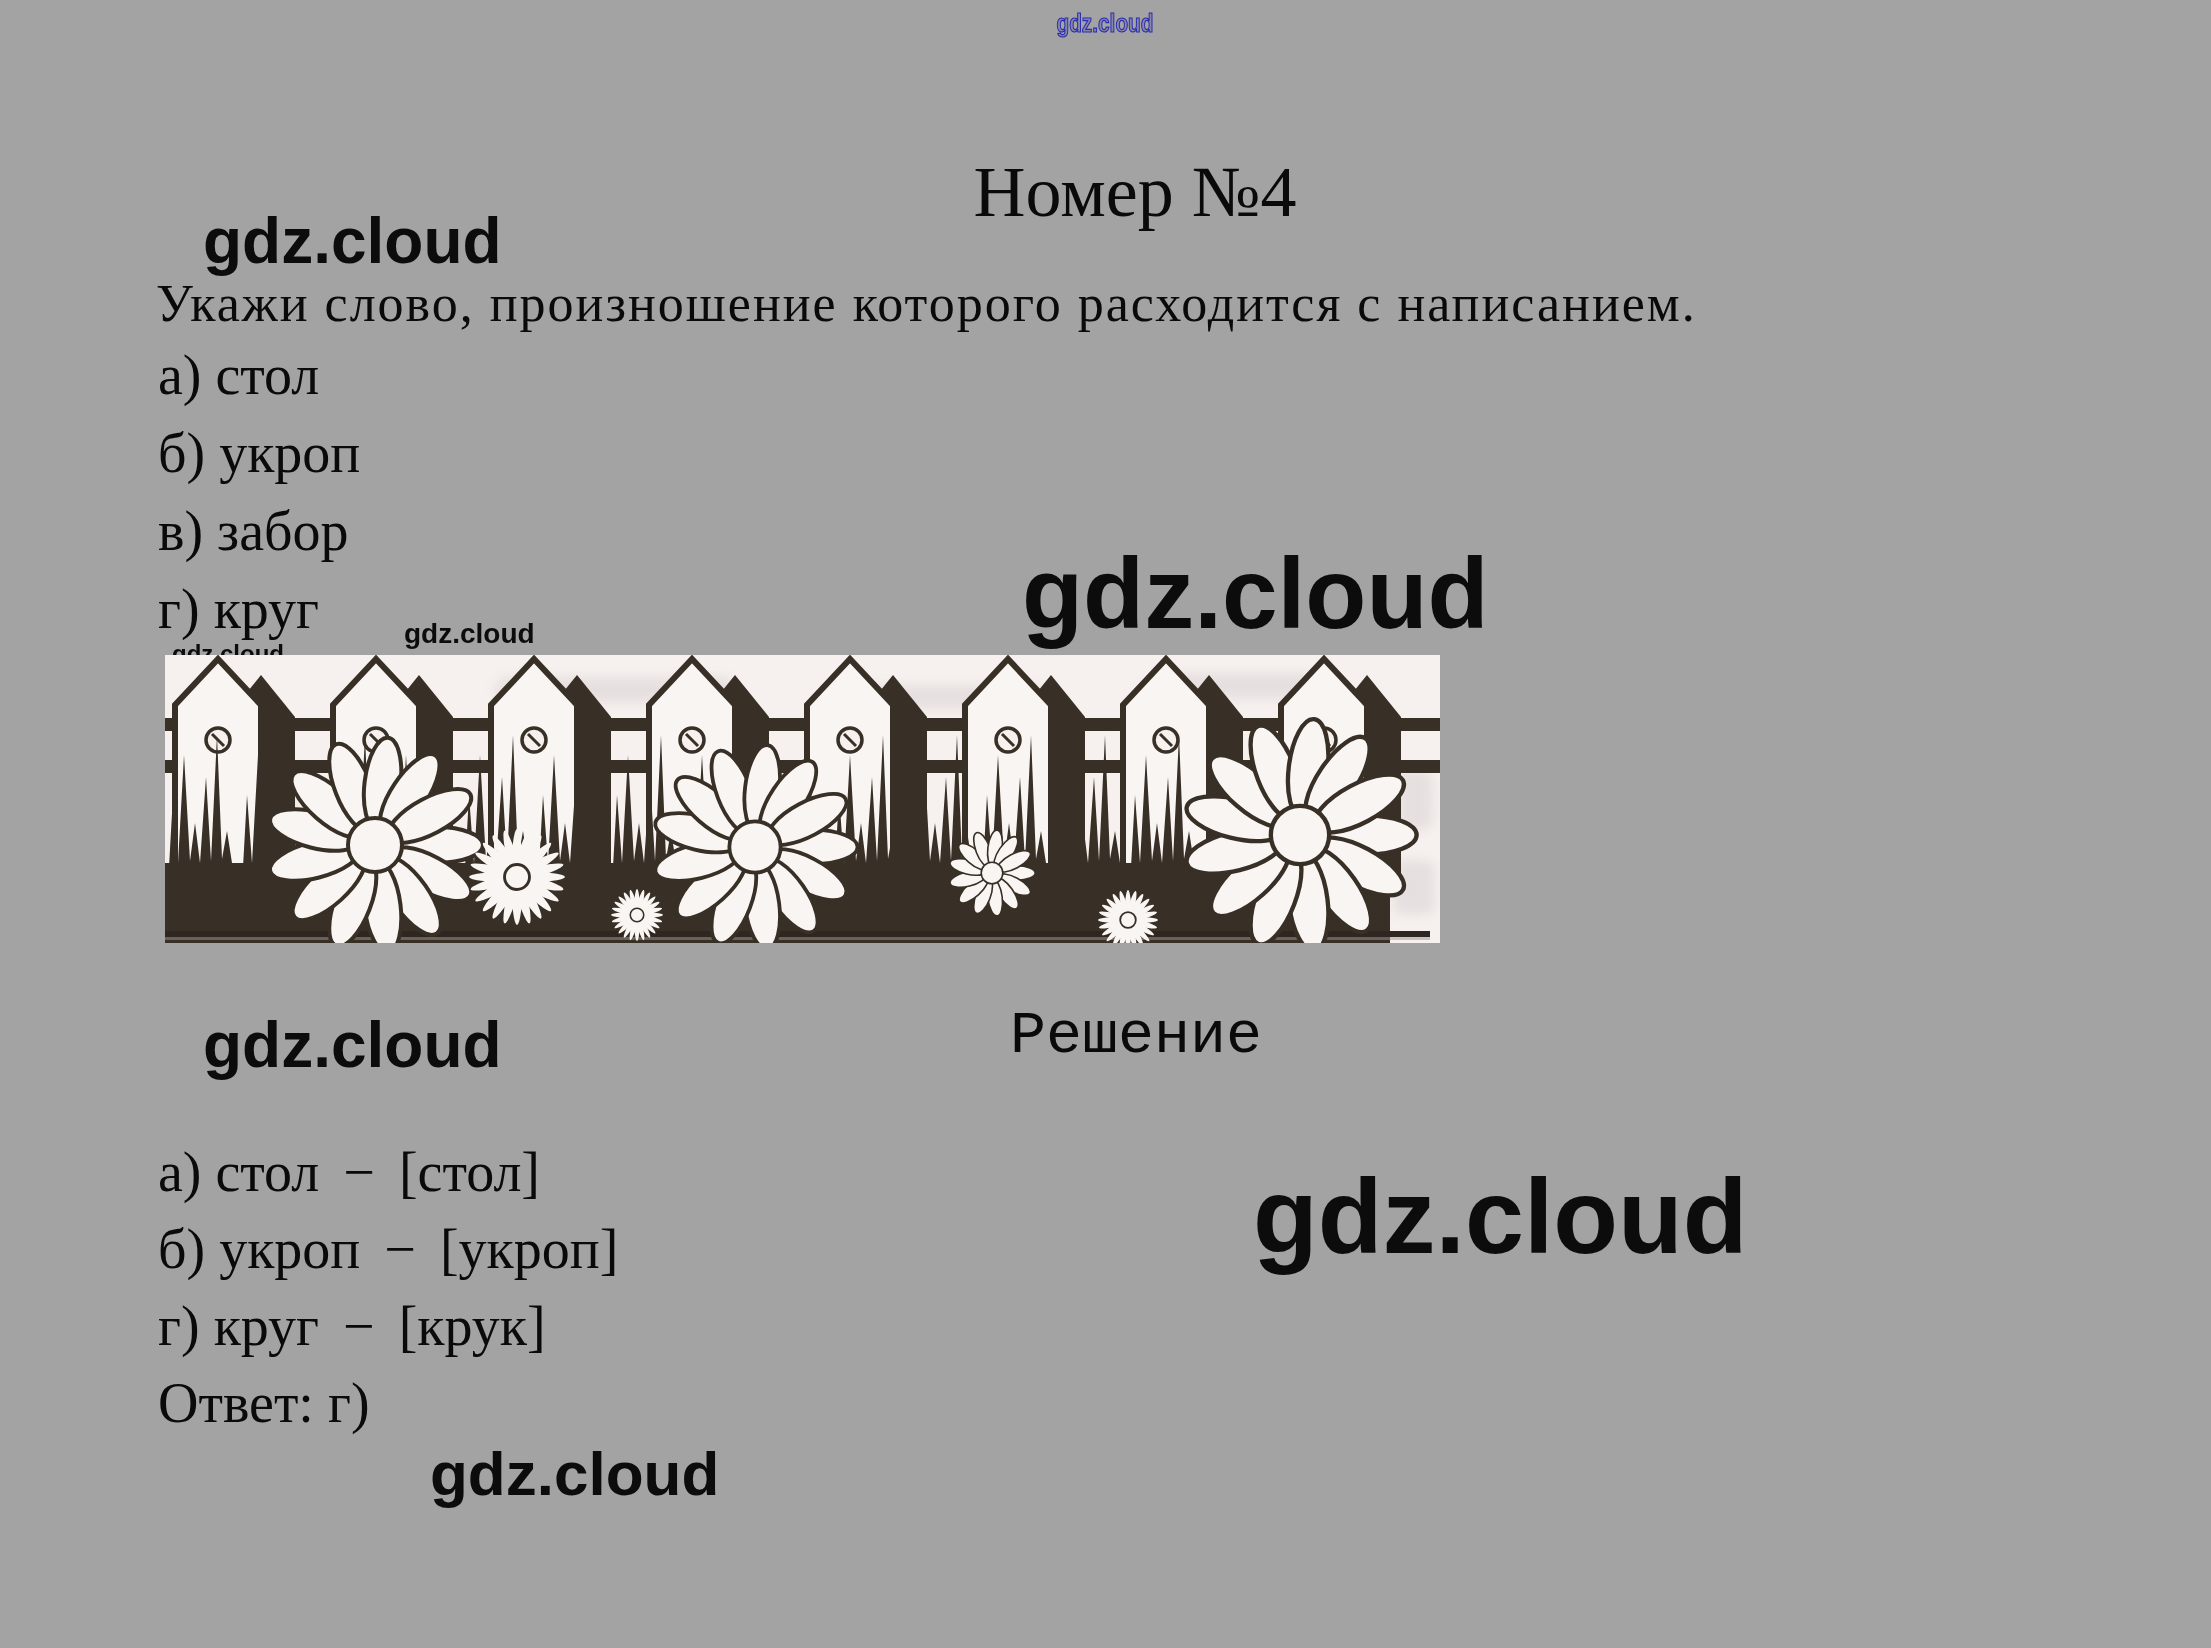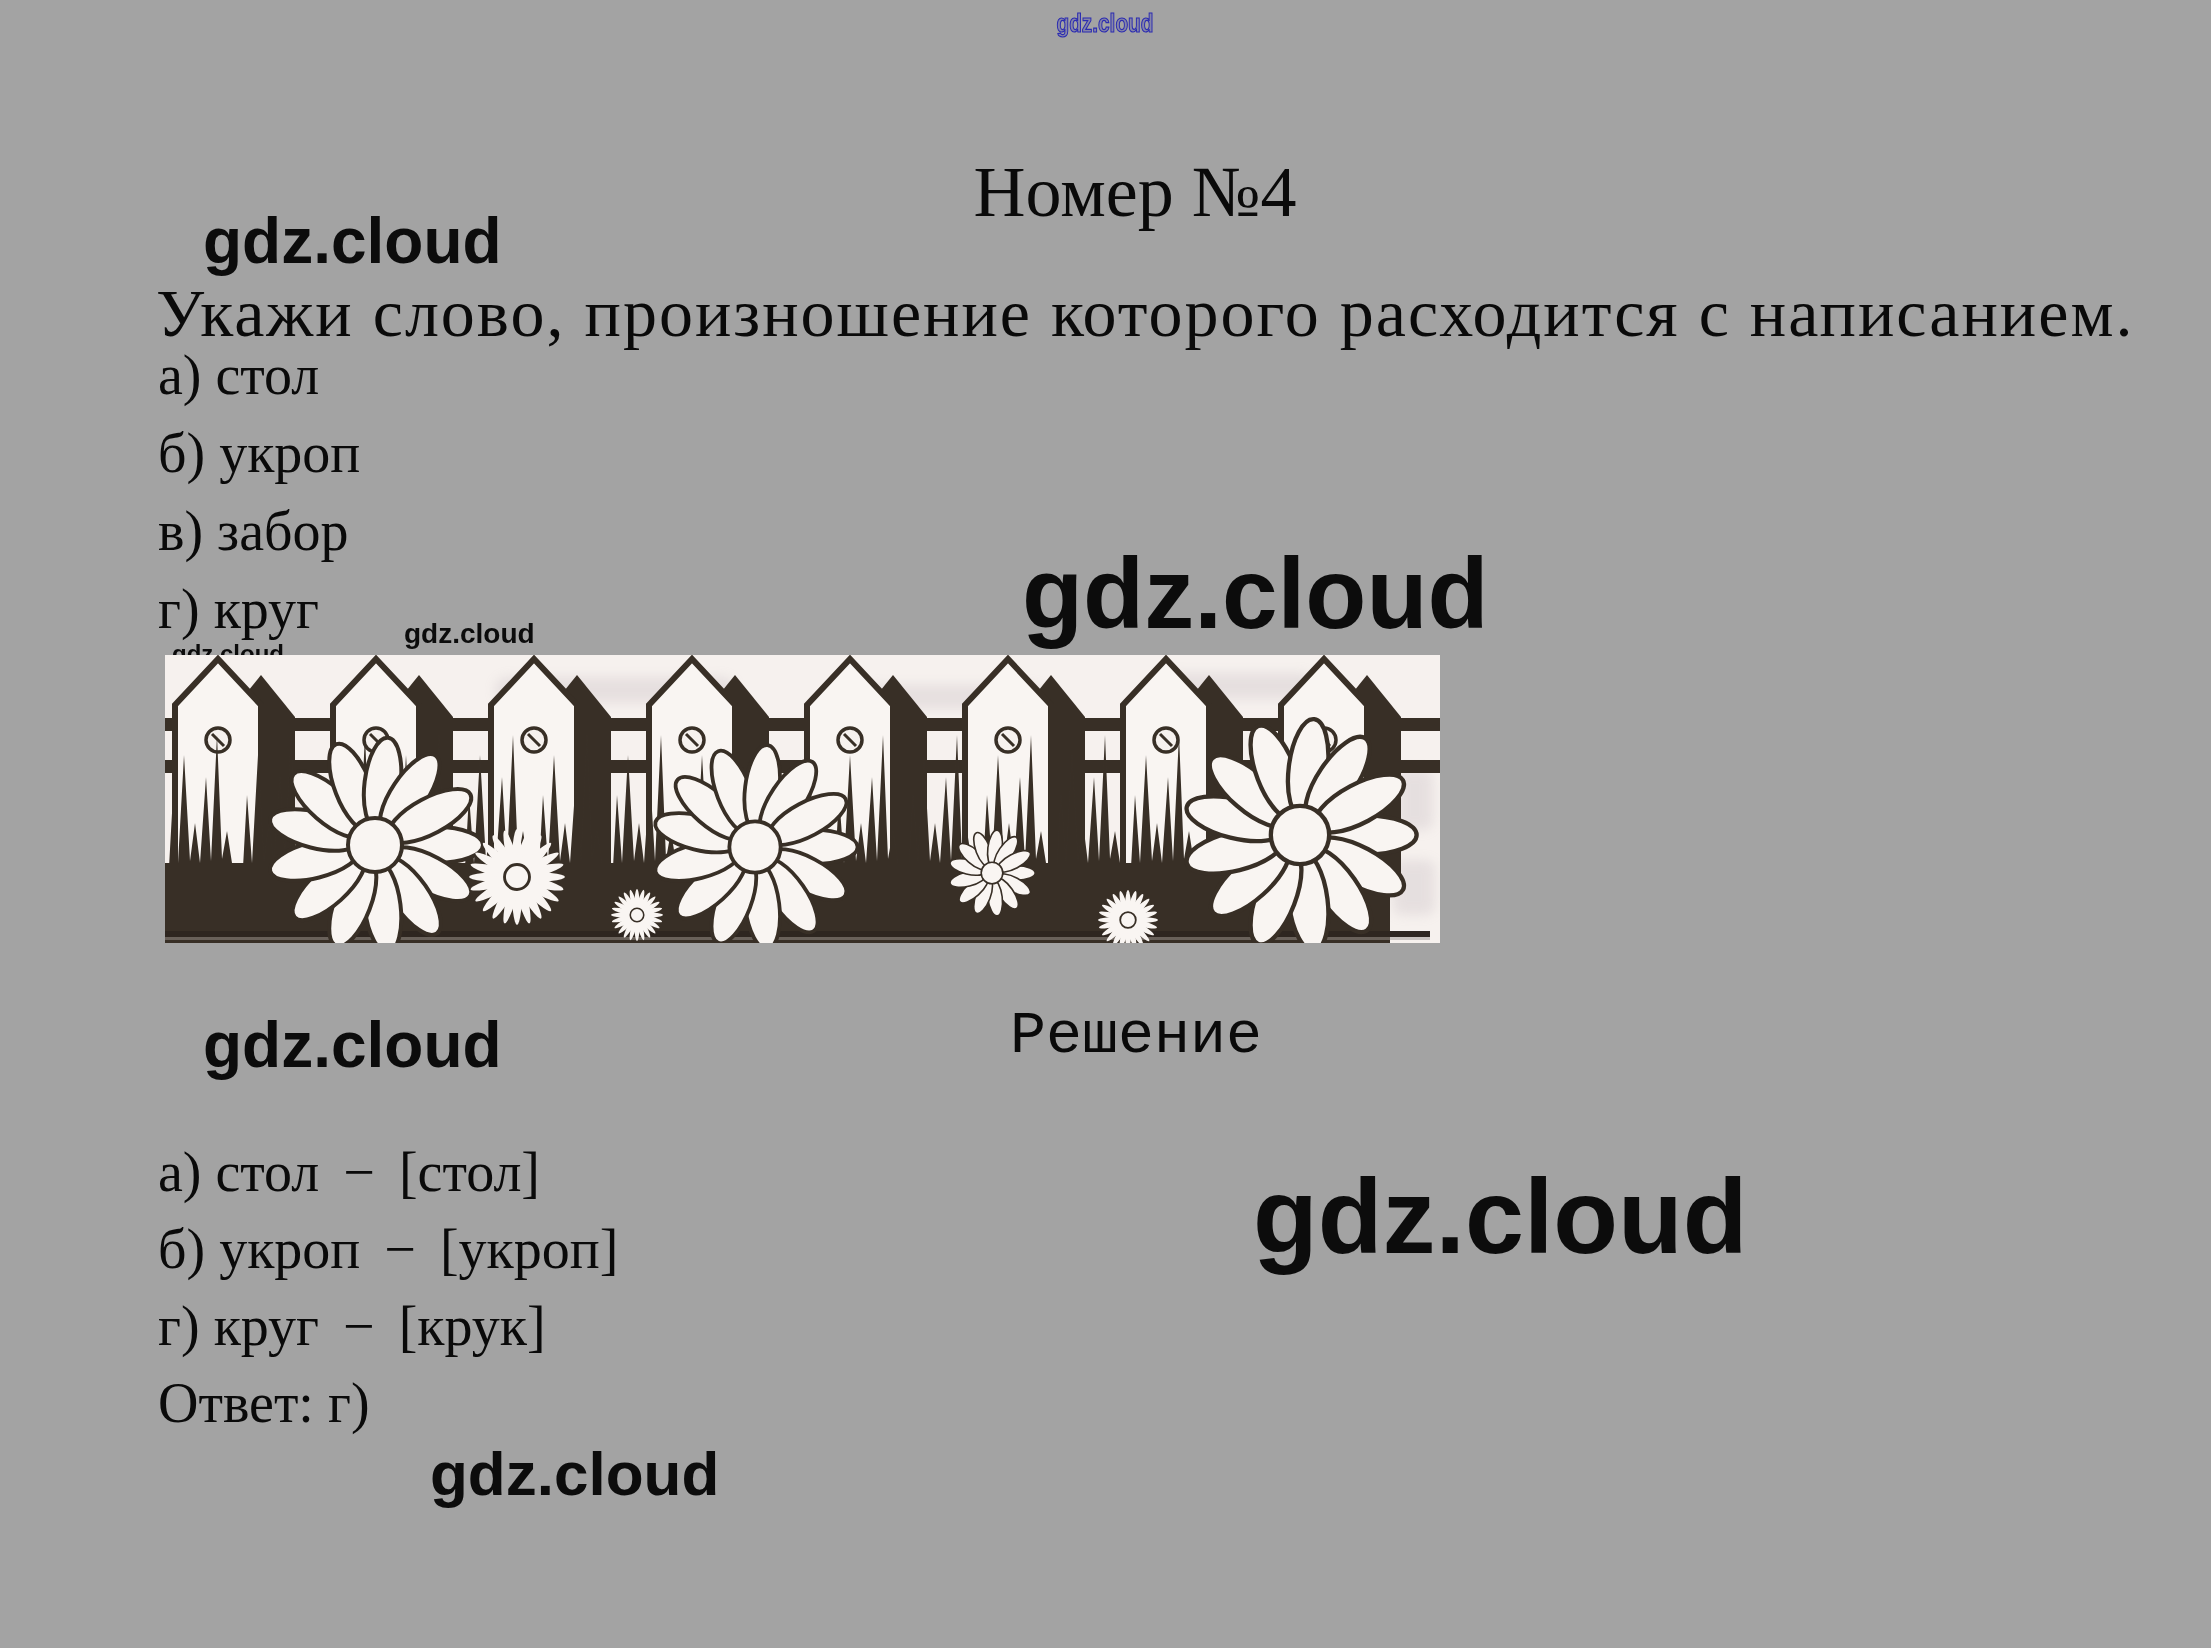--- a/index.html
+++ b/index.html
@@ -16,21 +16,21 @@
 
   
   .title{
     left:60px; top:151px; width:2150px;
     text-align:center;
     font-size:72px;
     white-space:nowrap;
   }
   .question{
     left:156px; top:274px;
-    font-size:68px;
+    font-size:52px;
     letter-spacing:2px;
     white-space:nowrap;
   }
   .options{
     left:158px; top:336px;
     font-size:56px;
     line-height:78px;
     white-space:nowrap;
   }
   .solution-heading{

